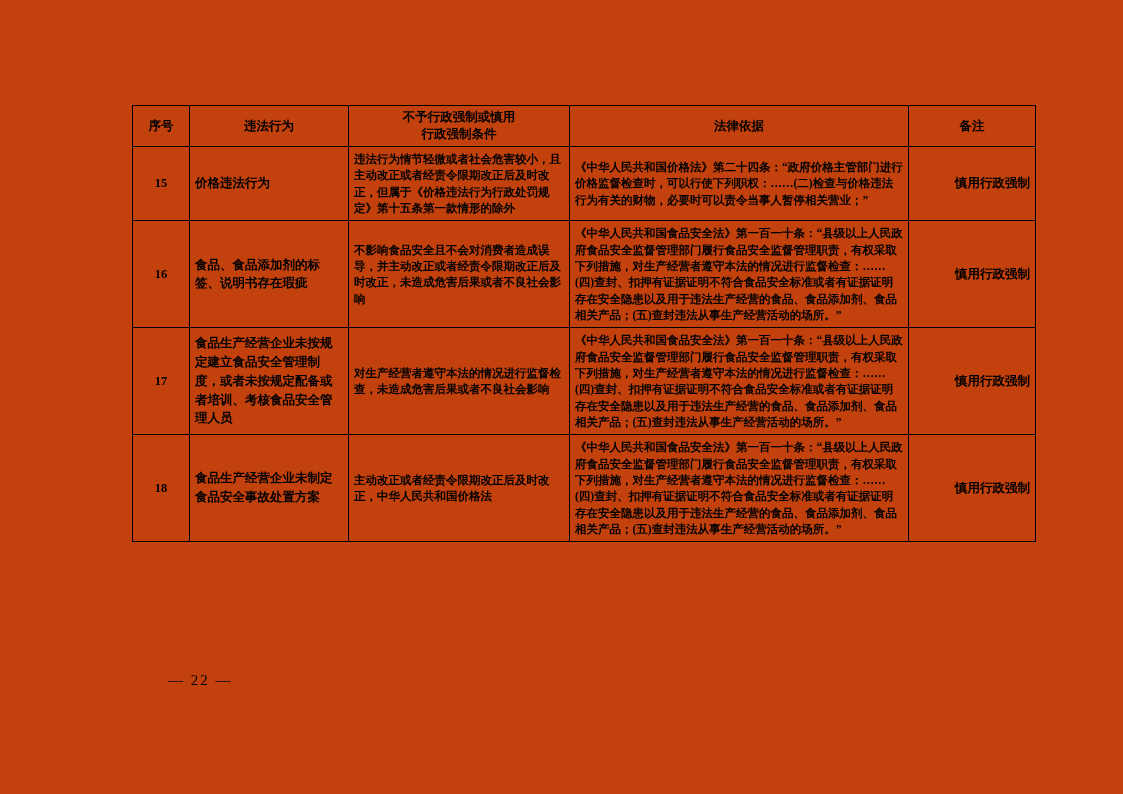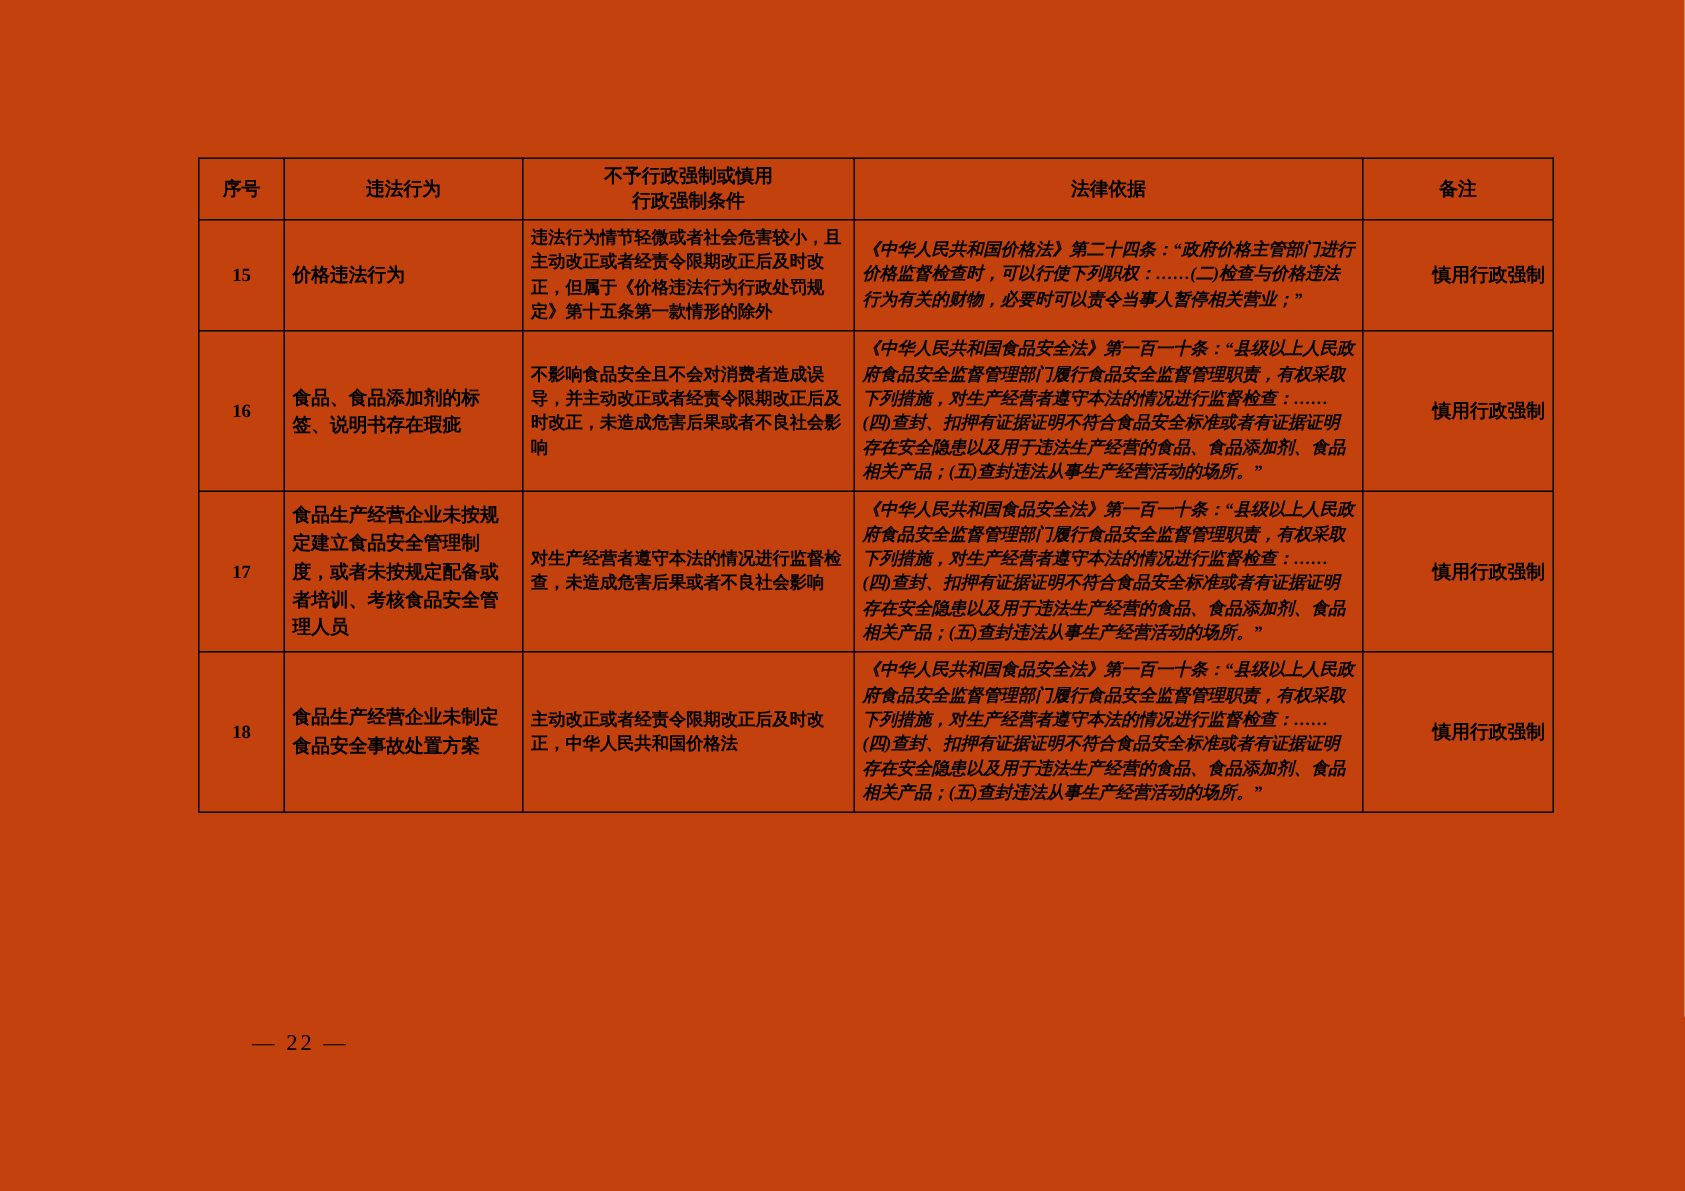--- a/index.html
+++ b/index.html
@@ -62,38 +62,36 @@
   }
   td.c-cond {
     text-align: left;
     font-size: 11.5px;
     line-height: 1.42;
   }
   td.c-law {
     text-align: left;
     font-size: 11.5px;
     line-height: 1.42;
-    font-style: italic;
   }
   td.c-note {
     text-align: right;
     font-size: 12.5px;
   }
   .hdr-two-line {
     display: block;
     line-height: 1.35;
   }
   .page-number {
     position: absolute;
     left: 168px;
     top: 672px;
     font-size: 15px;
     letter-spacing: 2px;
     font-family: "Liberation Serif", "DejaVu Serif", serif;
-    margin-top: 16px;
   }
   .indent-cell {
     padding-left: 14px;
     padding-right: 10px;
   }
 </style>
 </head>
 <body>
 
 <div class="page">

